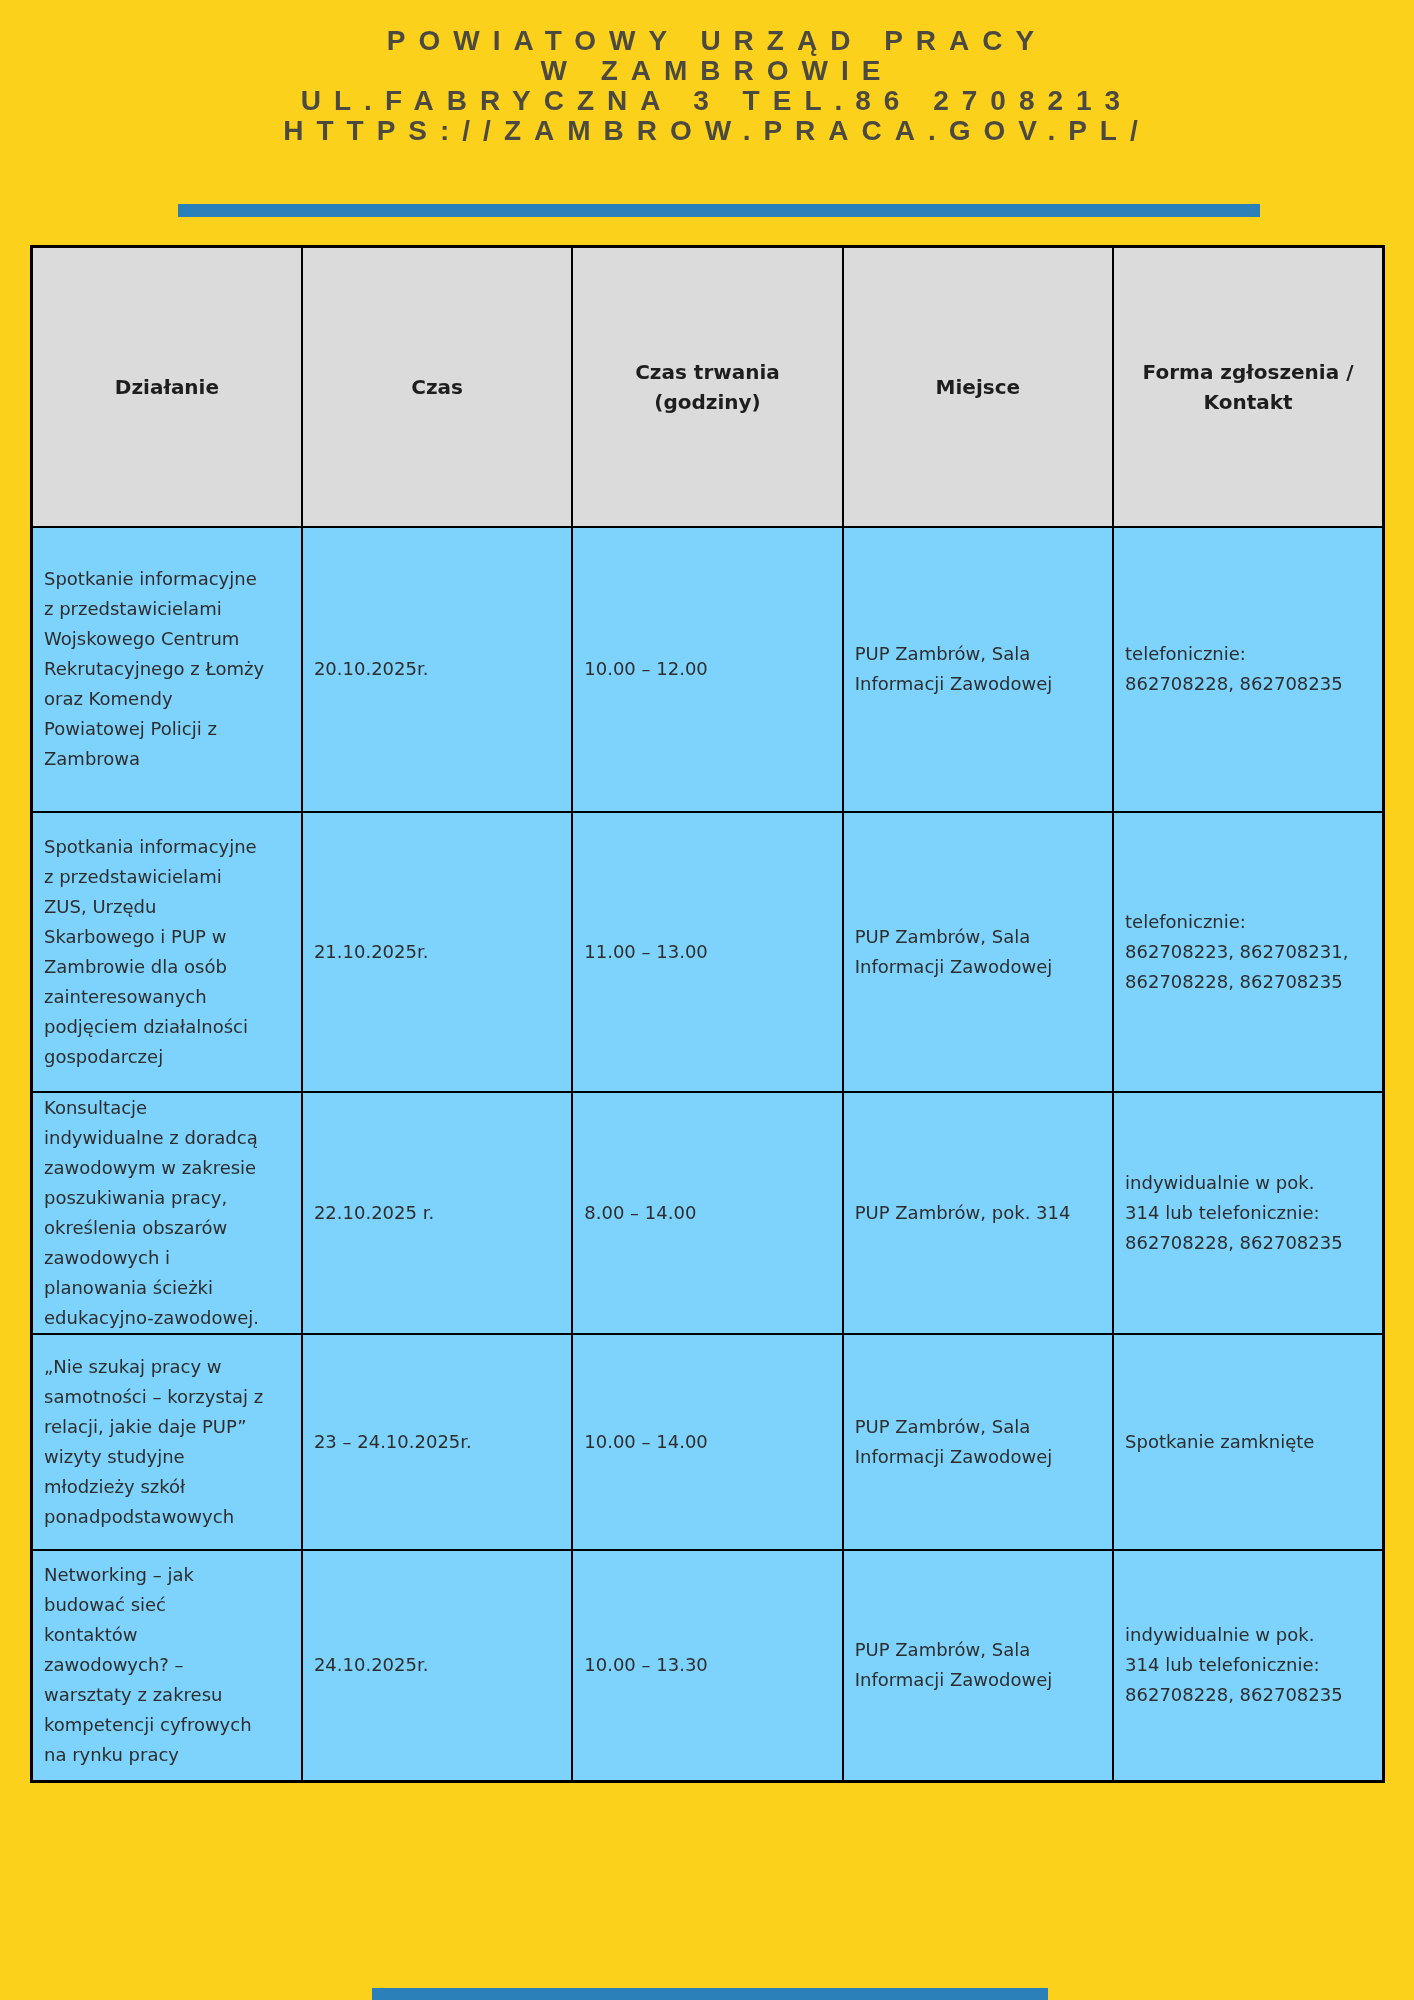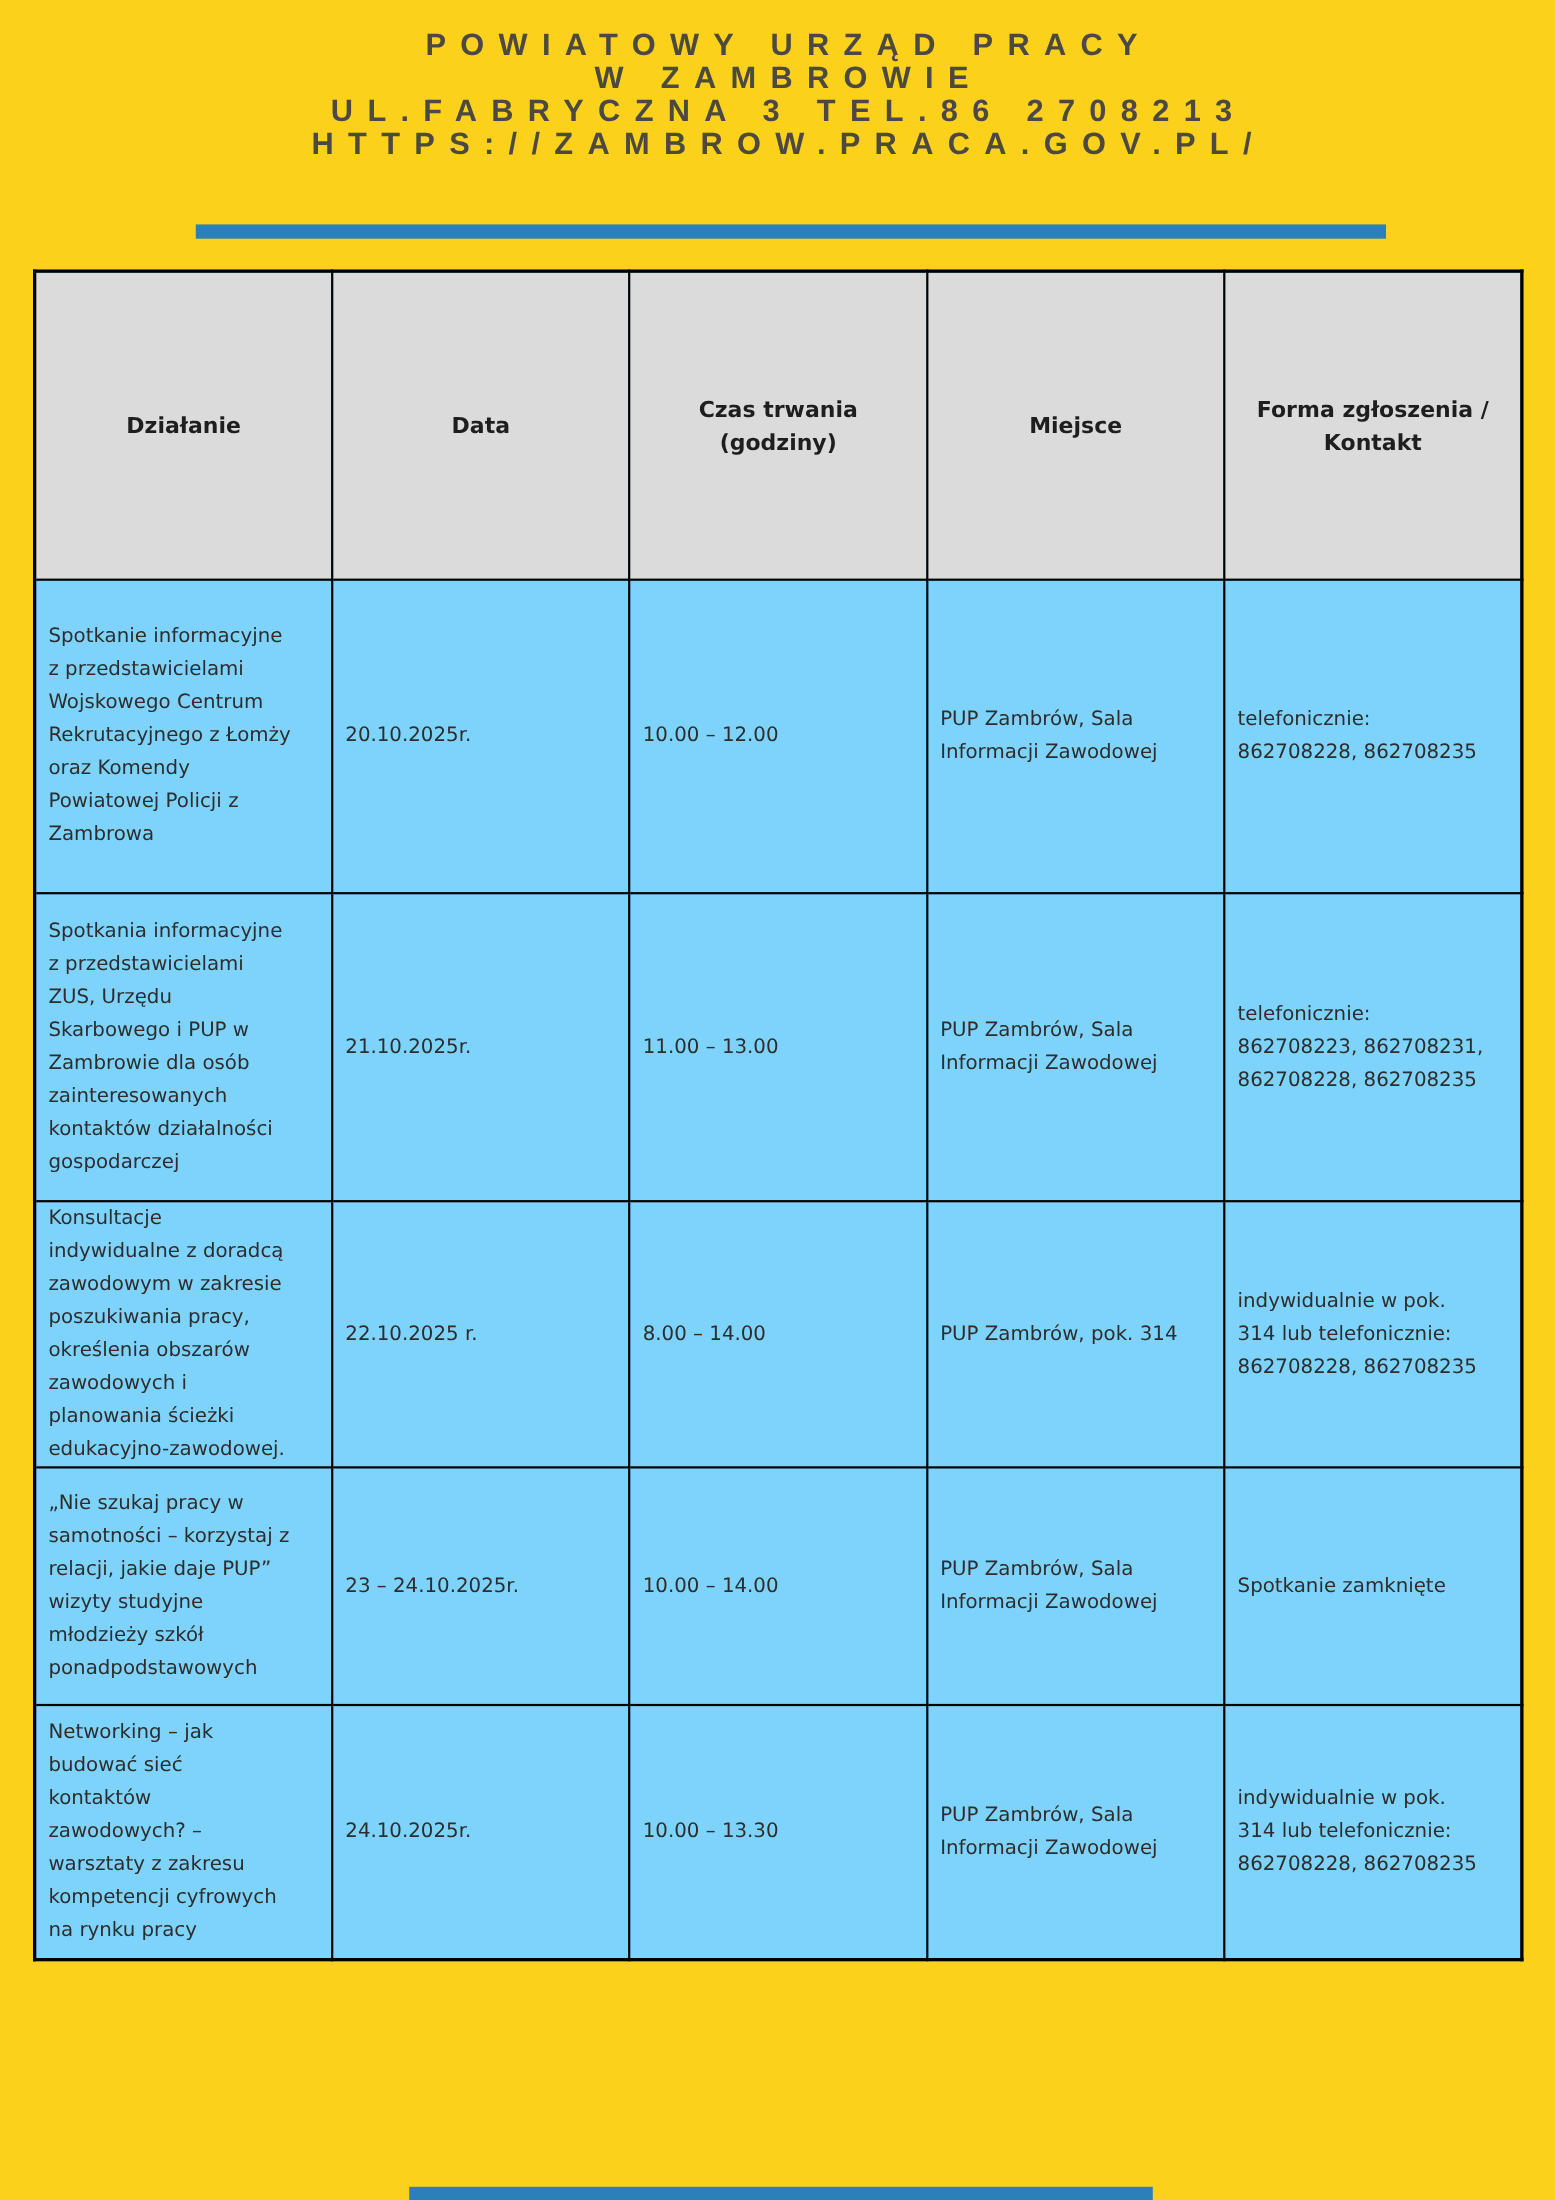--- a/index.html
+++ b/index.html
@@ -81,21 +81,21 @@
   <div>UL.FABRYCZNA 3 TEL.86 2708213</div>
   <div>HTTPS://ZAMBROW.PRACA.GOV.PL/</div>
 </header>
 
 <div class="divider-top"></div>
 
 <table class="schedule">
   <thead>
     <tr class="hrow">
       <th>Działanie</th>
-      <th>Data</th>
+      <th>Czas</th>
       <th>Czas trwania
 (godziny)</th>
       <th>Miejsce</th>
       <th>Forma zgłoszenia /
 Kontakt</th>
     </tr>
   </thead>
   <tbody>
     <tr class="r0">
       <td>Spotkanie informacyjne
@@ -112,21 +112,21 @@
       <td>telefonicznie:
 862708228, 862708235</td>
     </tr>
     <tr class="r1">
       <td>Spotkania informacyjne
 z przedstawicielami
 ZUS, Urzędu
 Skarbowego i PUP w
 Zambrowie dla osób
 zainteresowanych
-kontaktów działalności
+podjęciem działalności
 gospodarczej</td>
       <td>21.10.2025r.</td>
       <td>11.00 – 13.00</td>
       <td>PUP Zambrów, Sala
 Informacji Zawodowej</td>
       <td>telefonicznie:
 862708223, 862708231,
 862708228, 862708235</td>
     </tr>
     <tr class="r2">

